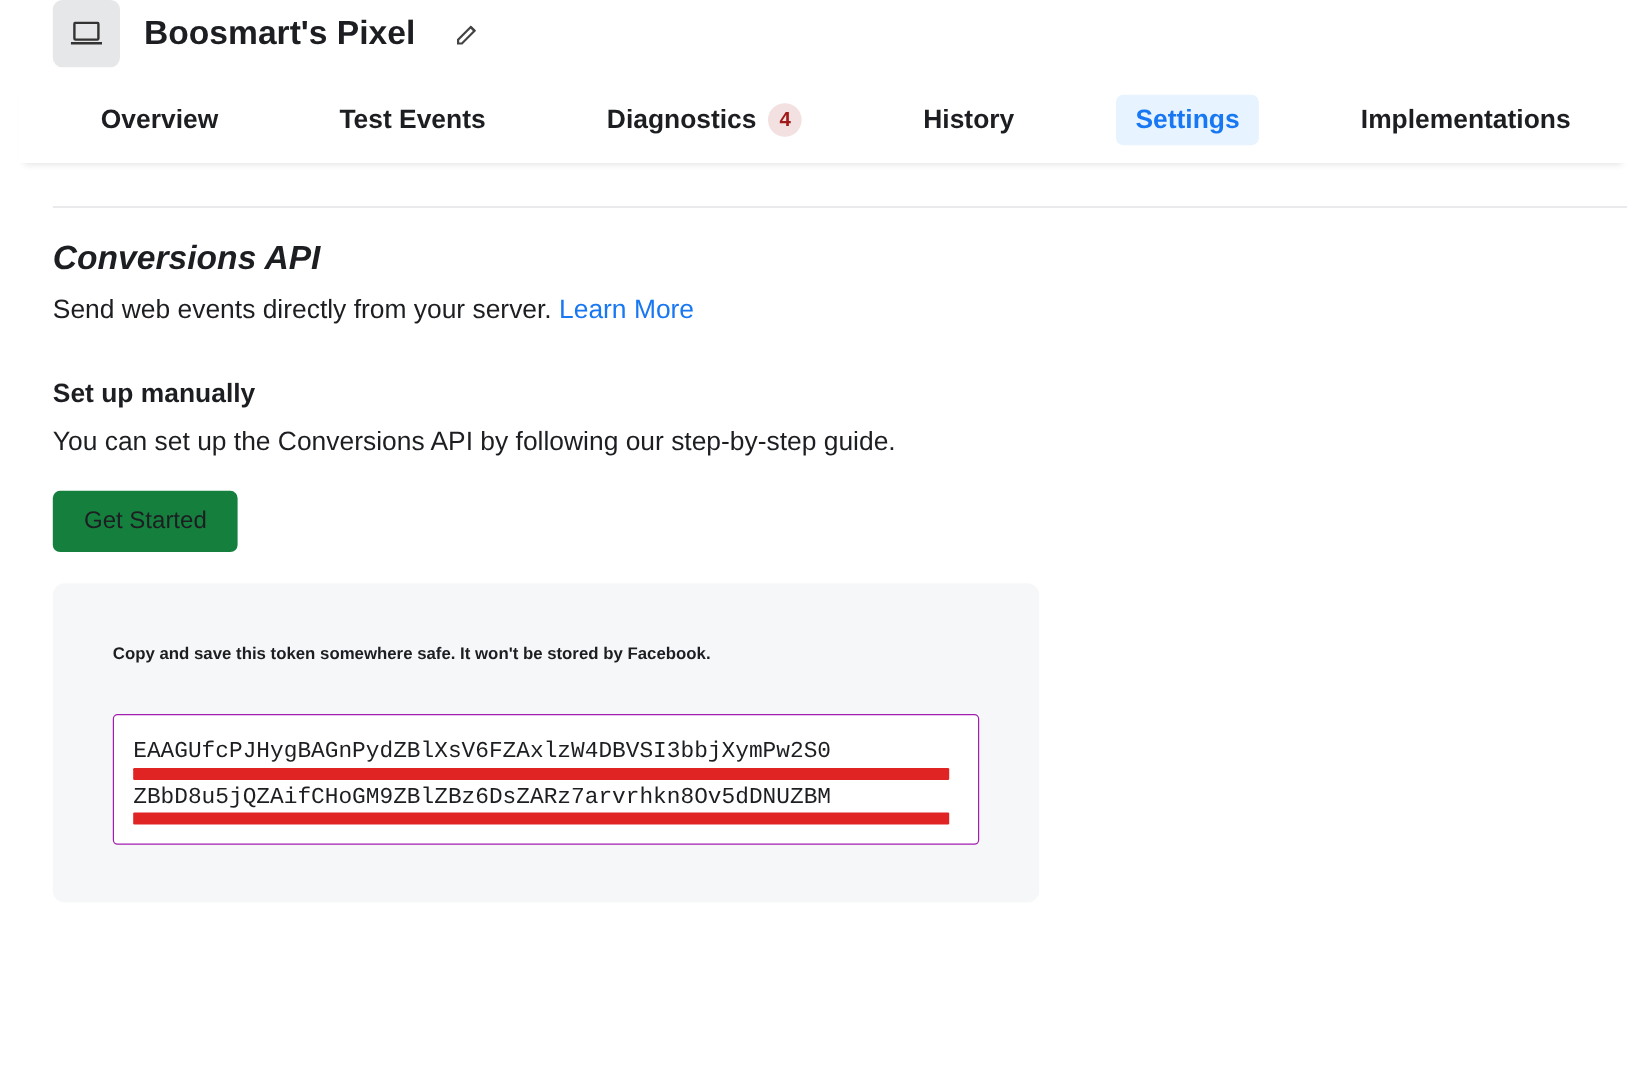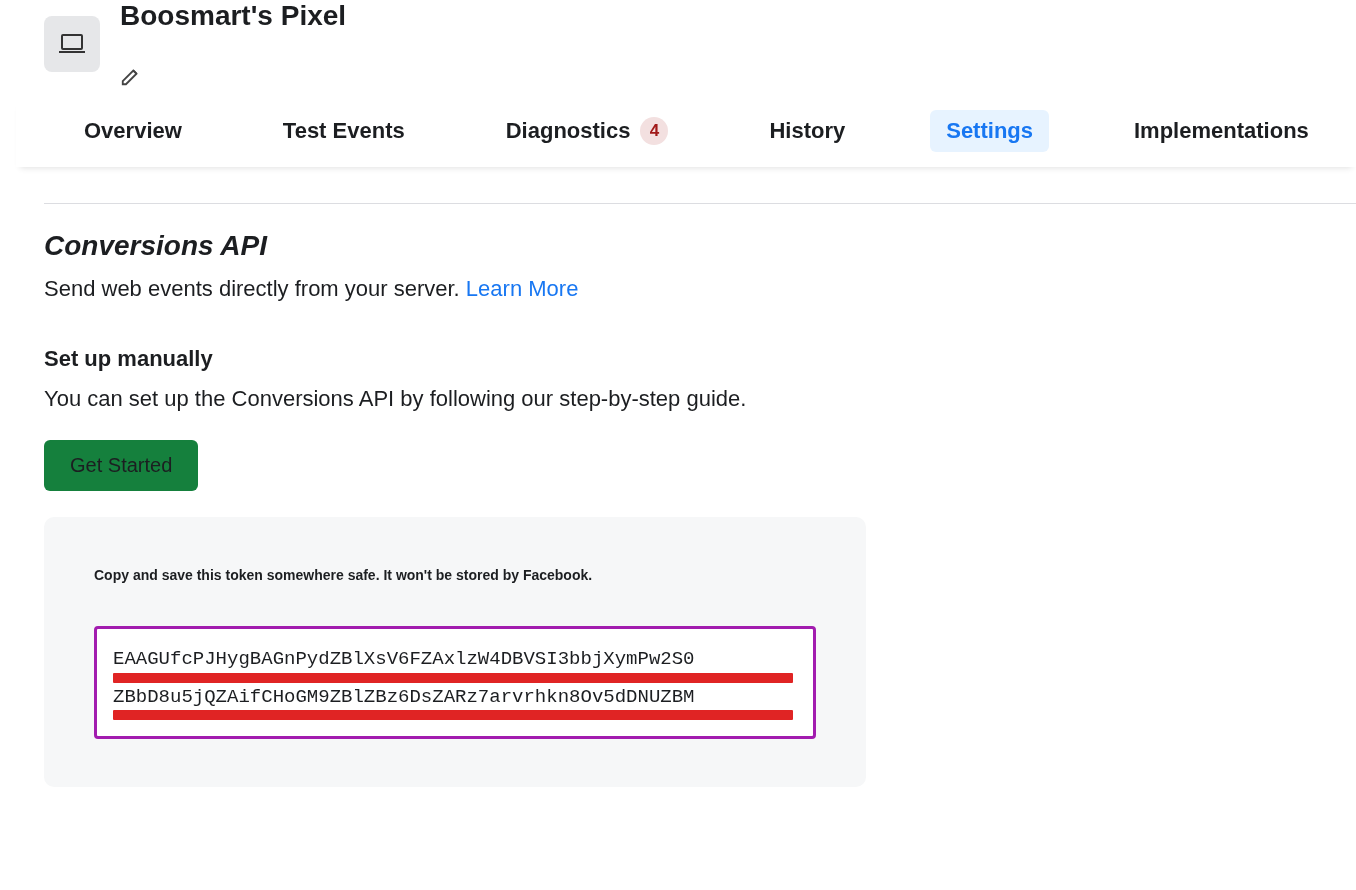--- a/index.html
+++ b/index.html
@@ -26,23 +26,22 @@
   display: flex;
   align-items: center;
   justify-content: center;
 }
 .laptop-icon {
   width: 26px;
   height: 20px;
 }
 .title-row {
   display: flex;
-  align-items: flex-start;
+  align-items: center;
   gap: 33px;
-  flex-direction: column;
 }
 .page-title {
   font-size: 28px;
   font-weight: 700;
 }
 .edit-pencil {
   width: 22px;
   height: 22px;
   cursor: pointer;
 }
@@ -131,21 +130,21 @@
   max-width: 822px;
 }
 .token-heading {
   font-size: 14px;
   font-weight: 700;
   line-height: 1.5;
   margin-bottom: 40px;
 }
 .token-box {
   background: #fff;
-  border: 3px solid #a21caf;
+  border: 1px solid #a21caf;
   border-radius: 4px;
   padding: 18px 16px 14px 16px;
   font-family: "SFMono-Regular", Consolas, "Liberation Mono", Menlo, monospace;
   font-size: 19px;
   line-height: 1.35;
   word-break: break-all;
   position: relative;
 }
 .token-line {
   white-space: nowrap;

